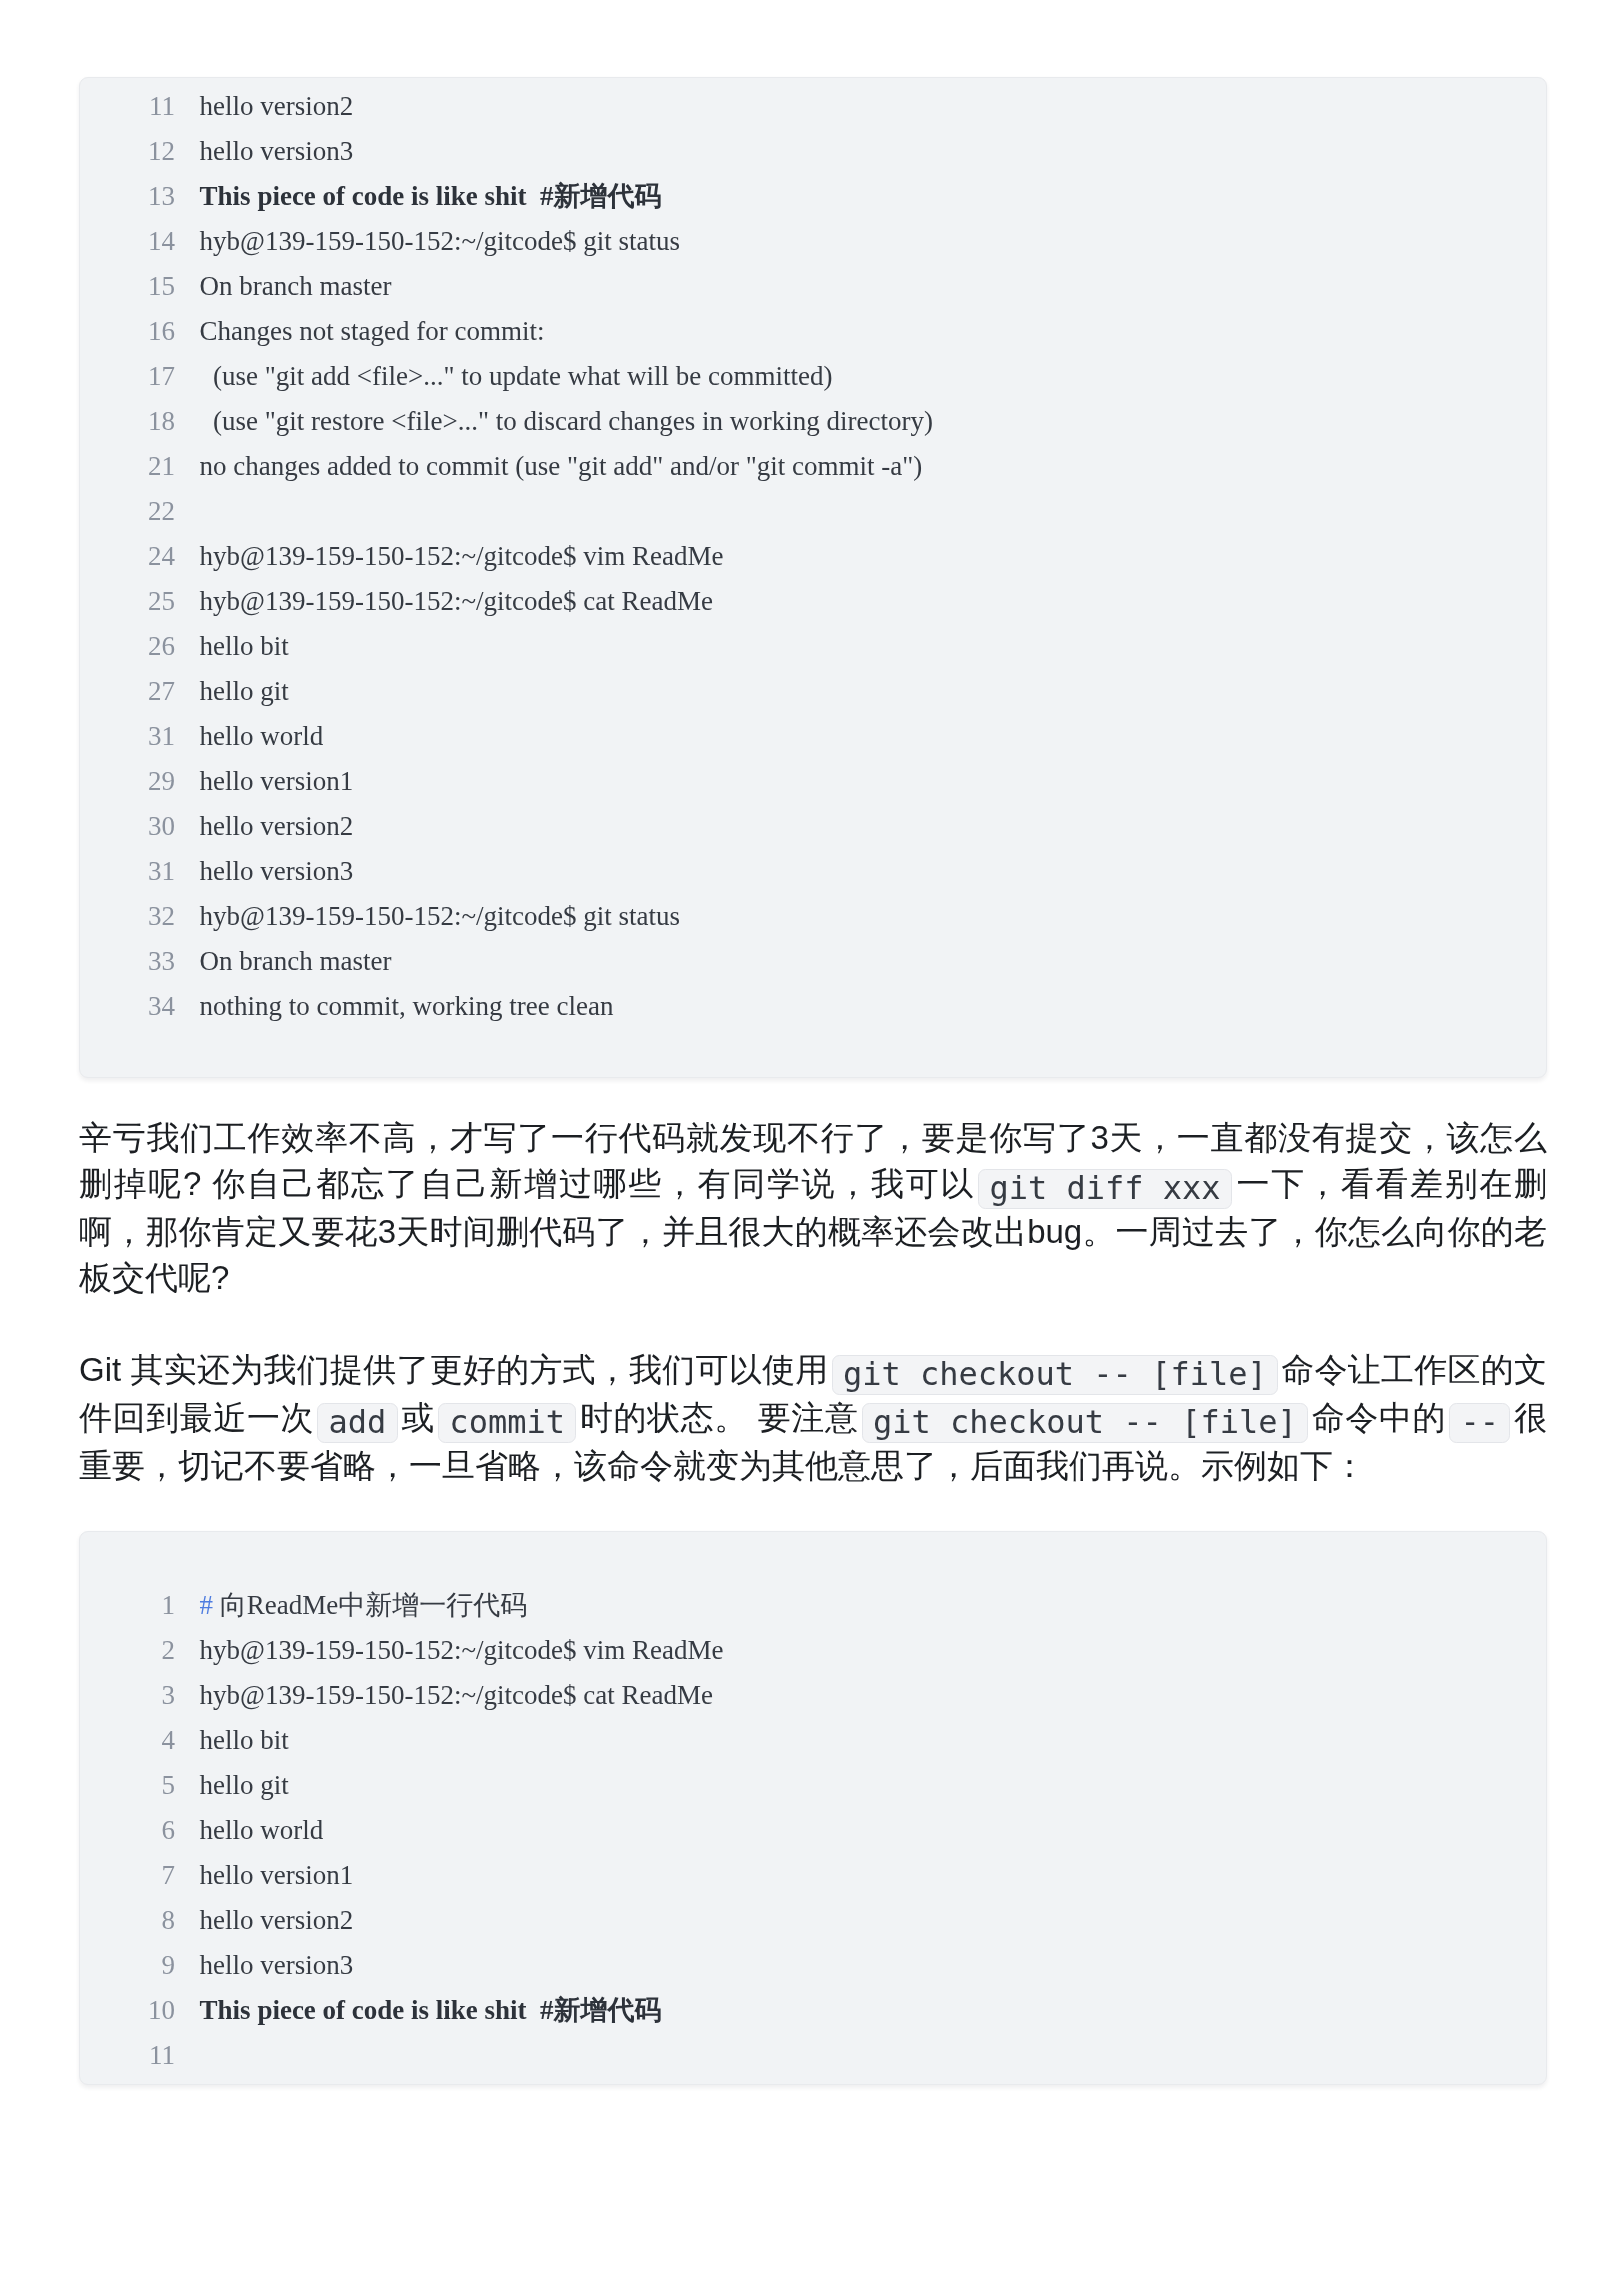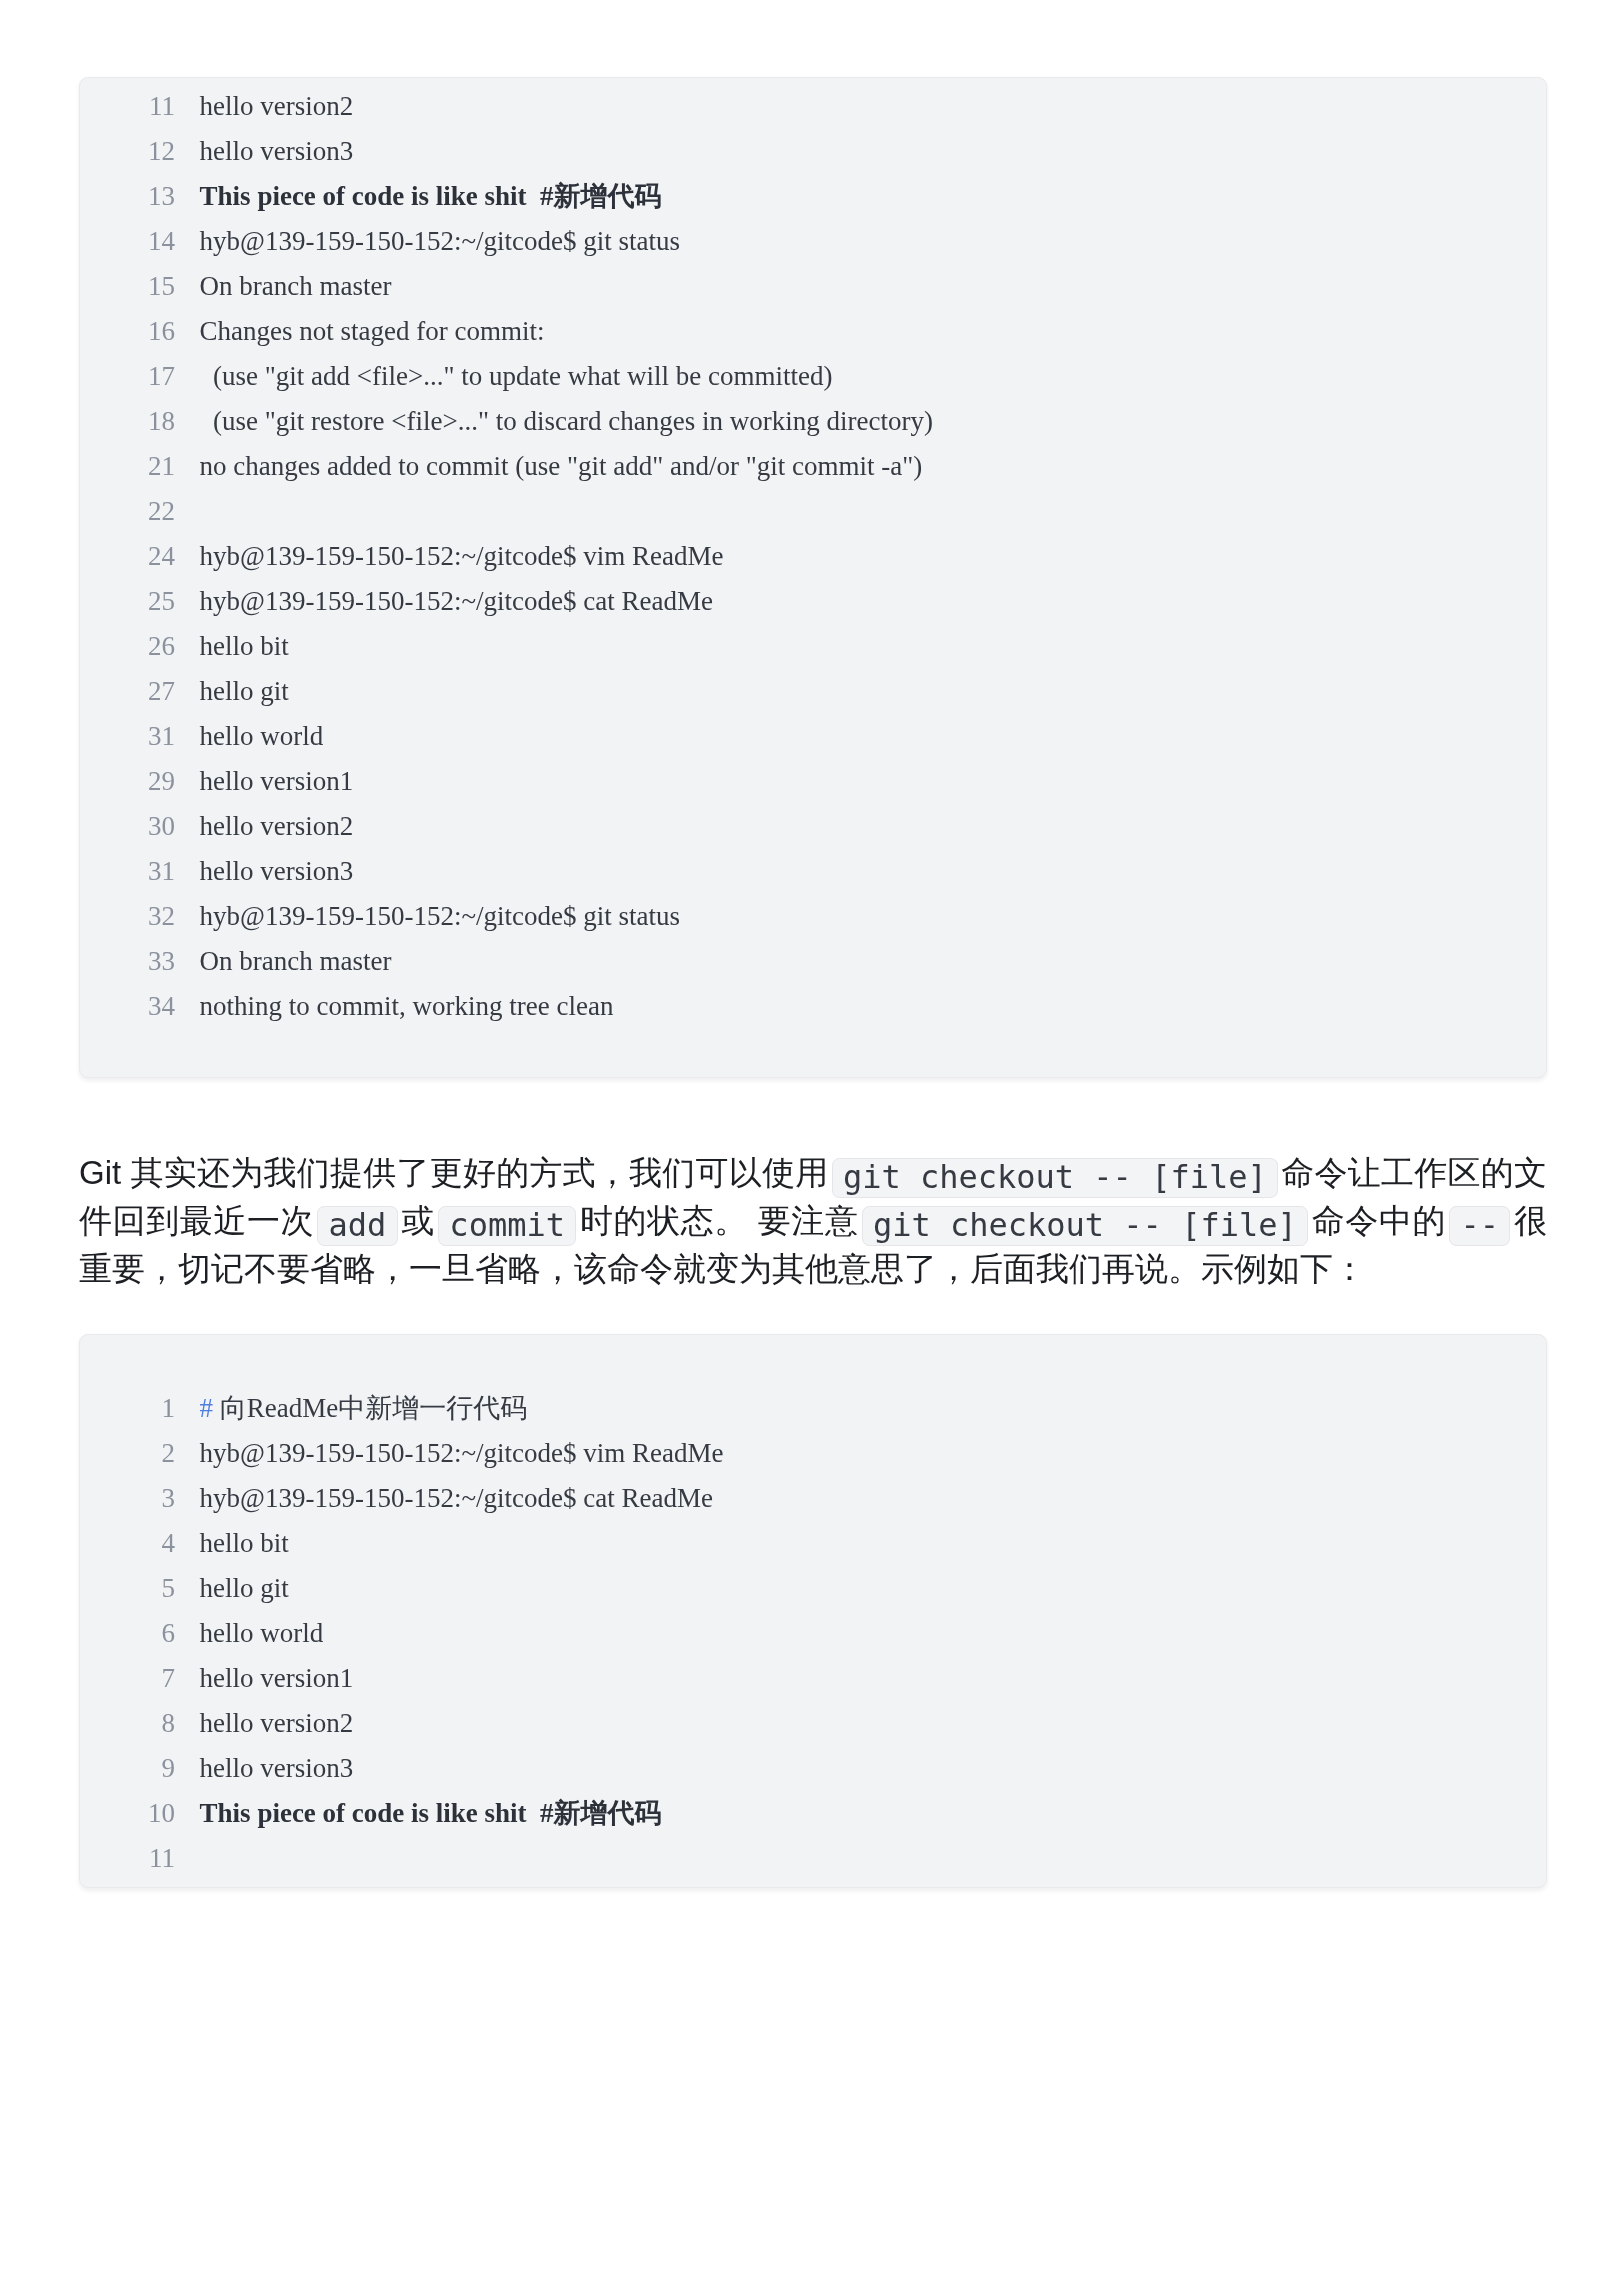--- a/index.html
+++ b/index.html
@@ -22,21 +22,21 @@
   .cb-bottom { padding:51px 0 6px 0; margin-top:42px; }
   .line { display:flex; white-space:pre; }
   .ln   { flex:0 0 95px; text-align:right; color:#8b929e; }
   .code { padding-left:24.6px; }
   .code.bold { font-weight:bold; color:#2d323a; }
   .hash { color:#4f7de0; }
 
   
   .para { font-size:33px; line-height:46px; margin:0; color:#1c1f23; text-align:justify; text-justify:inter-ideograph; }
   .para-1 { margin-top:37px; }
-  .para-2 { margin-top:72px; }
+  .para-2 { margin-top:46px; }
   .chip {
     font-family:"DejaVu Sans Mono","Liberation Mono",monospace;
     font-size:32px;
     line-height:1.1;
     background:#f3f4f6;
     border:0.7px solid #e3e5e9;
     border-radius:7.4px;
     padding:0.7px 10.4px 2.2px 10.4px;
     margin:0 3px;
     display:inline-block;
@@ -66,20 +66,21 @@
       <div class="line"><span class="ln">27</span><span class="code">hello git</span></div>
       <div class="line"><span class="ln">31</span><span class="code">hello world</span></div>
       <div class="line"><span class="ln">29</span><span class="code">hello version1</span></div>
       <div class="line"><span class="ln">30</span><span class="code">hello version2</span></div>
       <div class="line"><span class="ln">31</span><span class="code">hello version3</span></div>
       <div class="line"><span class="ln">32</span><span class="code">hyb@139-159-150-152:~/gitcode$ git status</span></div>
       <div class="line"><span class="ln">33</span><span class="code">On branch master</span></div>
       <div class="line"><span class="ln">34</span><span class="code">nothing to commit, working tree clean</span></div>
     </section>
 
+  <p class="para para-1" id="para-1"><span>辛亏我们工作效率不高，才写了一行代码就发现不行了，要是你写了3天，一直都没有提交，该怎么删掉呢? 你自己都忘了自己新增过哪些，有同学说，我可以</span><span class="chip">git diff xxx</span><span>一下，看看差别在删啊，那你肯定又要花3天时间删代码了，并且很大的概率还会改出bug。一周过去了，你怎么向你的老板交代呢?</span></p>
 
   <p class="para para-2" id="para-2"><span>Git 其实还为我们提供了更好的方式，我们可以使用</span><span class="chip">git checkout -- [file]</span><span>命令让工作区的文件回到最近一次</span><span class="chip">add</span><span>或</span><span class="chip">commit</span><span>时的状态。 要注意</span><span class="chip">git checkout -- [file]</span><span>命令中的</span><span class="chip">--</span><span>很重要，切记不要省略，一旦省略，该命令就变为其他意思了，后面我们再说。示例如下：</span></p>
 
   <section class="codeblock cb-bottom" id="block-bottom">
       <div class="line"><span class="ln">1</span><span class="code"><span class="hash">#</span><span> 向ReadMe中新增一行代码</span></span></div>
       <div class="line"><span class="ln">2</span><span class="code">hyb@139-159-150-152:~/gitcode$ vim ReadMe</span></div>
       <div class="line"><span class="ln">3</span><span class="code">hyb@139-159-150-152:~/gitcode$ cat ReadMe</span></div>
       <div class="line"><span class="ln">4</span><span class="code">hello bit</span></div>
       <div class="line"><span class="ln">5</span><span class="code">hello git</span></div>
       <div class="line"><span class="ln">6</span><span class="code">hello world</span></div>

